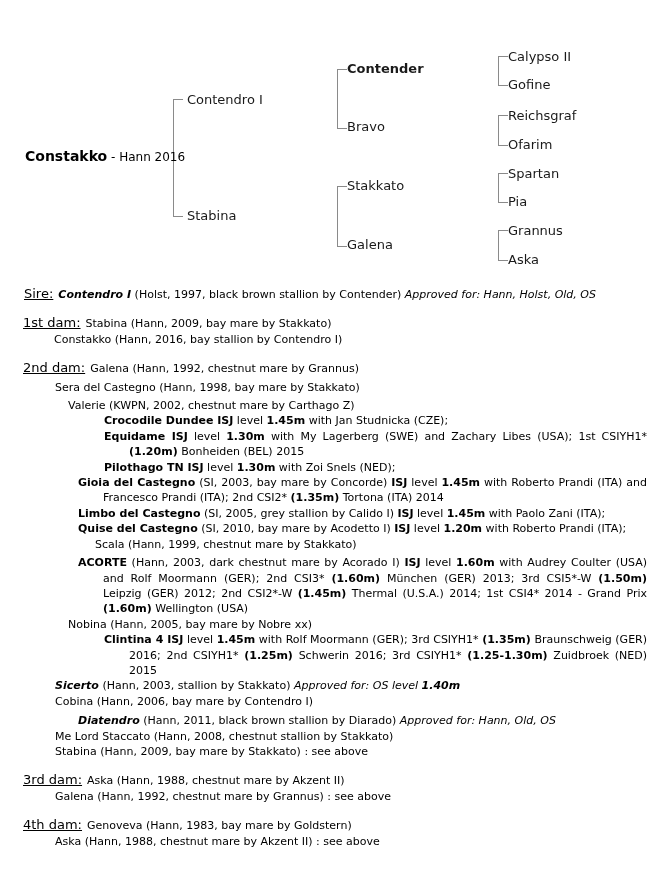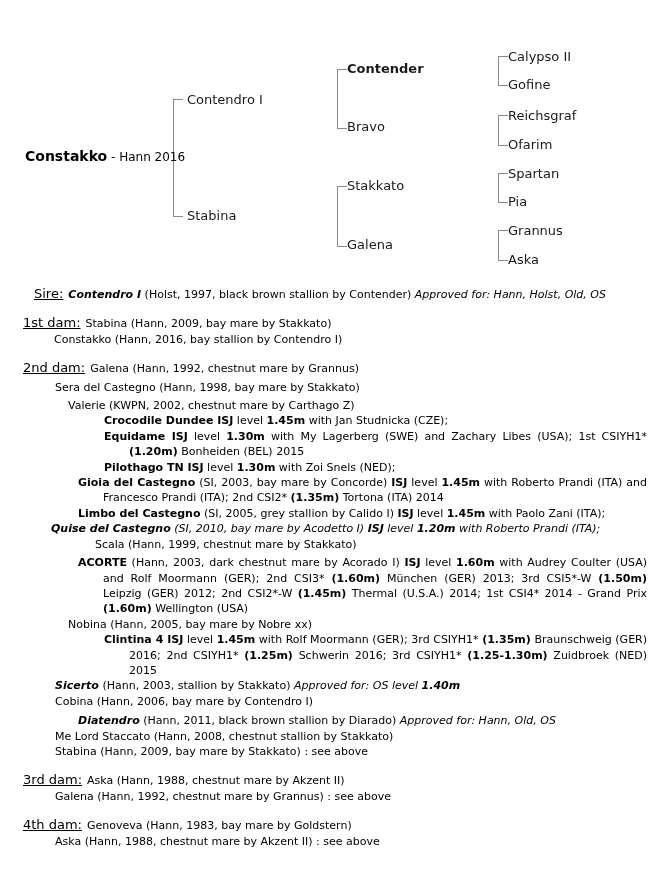--- a/index.html
+++ b/index.html
@@ -57,36 +57,36 @@
   <div class="tnode" style="left:508px;top:108px;">Reichsgraf</div>
   <div class="tnode" style="left:508px;top:137px;">Ofarim</div>
   <div class="tnode" style="left:508px;top:166px;">Spartan</div>
   <div class="tnode" style="left:508px;top:194px;">Pia</div>
   <div class="tnode" style="left:508px;top:223px;">Grannus</div>
   <div class="tnode" style="left:508px;top:252px;">Aska</div>
 </div>
 
 <div class="doc">
     <div class="section">
-      <div class="row" style="padding-left: 34px;"><span class="hd">Sire:</span><span class="bi">Contendro I</span><span> (Holst, 1997, black brown stallion by Contender) </span><span class="i">Approved for: Hann, Holst, Old, OS</span></div>
+      <div class="row" style="padding-left: 24px;"><span class="hd">Sire:</span><span class="bi">Contendro I</span><span> (Holst, 1997, black brown stallion by Contender) </span><span class="i">Approved for: Hann, Holst, Old, OS</span></div>
     </div>
     <div class="section">
       <div class="row" style="padding-left: 23px;"><span class="hd">1st dam:</span><span>Stabina (Hann, 2009, bay mare by Stakkato)</span></div>
       <div class="row" style="padding-left: 54px;"><span>Constakko (Hann, 2016, bay stallion by Contendro I)</span></div>
     </div>
     <div class="section">
       <div class="row" style="padding-left: 23px;"><span class="hd">2nd dam:</span><span>Galena (Hann, 1992, chestnut mare by Grannus)</span></div>
       <div class="row" style="padding-left: 55px; margin-top: 3px;"><span>Sera del Castegno (Hann, 1998, bay mare by Stakkato)</span></div>
       <div class="row" style="padding-left: 68px; margin-top: 3px;"><span>Valerie (KWPN, 2002, chestnut mare by Carthago Z)</span></div>
       <div class="row" style="padding-left: 104px;"><span class="b">Crocodile Dundee ISJ</span><span> level </span><span class="b">1.45m</span><span> with Jan Studnicka (CZE);</span></div>
       <div class="row just" style="padding-left: 129px; text-indent: -25px;"><span class="b">Equidame ISJ</span><span> level </span><span class="b">1.30m</span><span> with My Lagerberg (SWE) and Zachary Libes (USA); 1st CSIYH1* </span><span class="b">(1.20m)</span><span> Bonheiden (BEL) 2015</span></div>
       <div class="row" style="padding-left: 104px;"><span class="b">Pilothago TN ISJ</span><span> level </span><span class="b">1.30m</span><span> with Zoi Snels (NED);</span></div>
       <div class="row just" style="padding-left: 103px; text-indent: -25px;"><span class="b">Gioia del Castegno</span><span> (SI, 2003, bay mare by Concorde) </span><span class="b">ISJ</span><span> level </span><span class="b">1.45m</span><span> with Roberto Prandi (ITA) and Francesco Prandi (ITA); 2nd CSI2* </span><span class="b">(1.35m)</span><span> Tortona (ITA) 2014</span></div>
       <div class="row" style="padding-left: 78px;"><span class="b">Limbo del Castegno</span><span> (SI, 2005, grey stallion by Calido I) </span><span class="b">ISJ</span><span> level </span><span class="b">1.45m</span><span> with Paolo Zani (ITA);</span></div>
-      <div class="row" style="padding-left: 51px; font-style: italic;"><span class="b">Quise del Castegno</span><span> (SI, 2010, bay mare by Acodetto I) </span><span class="b">ISJ</span><span> level </span><span class="b">1.20m</span><span> with Roberto Prandi (ITA);</span></div>
+      <div class="row" style="padding-left: 78px;"><span class="b">Quise del Castegno</span><span> (SI, 2010, bay mare by Acodetto I) </span><span class="b">ISJ</span><span> level </span><span class="b">1.20m</span><span> with Roberto Prandi (ITA);</span></div>
       <div class="row" style="padding-left: 55px; margin-left: 40px;"><span>Scala (Hann, 1999, chestnut mare by Stakkato)</span></div>
       <div class="row just" style="padding-left: 103px; text-indent: -25px; margin-top: 3px;"><span class="b">ACORTE</span><span> (Hann, 2003, dark chestnut mare by Acorado I) </span><span class="b">ISJ</span><span> level </span><span class="b">1.60m</span><span> with Audrey Coulter (USA) and Rolf Moormann (GER); 2nd CSI3* </span><span class="b">(1.60m)</span><span> München (GER) 2013; 3rd CSI5*-W </span><span class="b">(1.50m)</span><span> Leipzig (GER) 2012; 2nd CSI2*-W </span><span class="b">(1.45m)</span><span> Thermal (U.S.A.) 2014; 1st CSI4* 2014 - Grand Prix </span><span class="b">(1.60m)</span><span> Wellington (USA)</span></div>
       <div class="row" style="padding-left: 68px;"><span>Nobina (Hann, 2005, bay mare by Nobre xx)</span></div>
       <div class="row just" style="padding-left: 129px; text-indent: -25px;"><span class="b">Clintina 4 ISJ</span><span> level </span><span class="b">1.45m</span><span> with Rolf Moormann (GER); 3rd CSIYH1* </span><span class="b">(1.35m)</span><span> Braunschweig (GER) 2016; 2nd CSIYH1* </span><span class="b">(1.25m)</span><span> Schwerin 2016; 3rd CSIYH1* </span><span class="b">(1.25-1.30m)</span><span> Zuidbroek (NED) 2015</span></div>
       <div class="row" style="padding-left: 55px;"><span class="bi">Sicerto</span><span> (Hann, 2003, stallion by Stakkato) </span><span class="i">Approved for: OS level </span><span class="bi">1.40m</span></div>
       <div class="row" style="padding-left: 55px;"><span>Cobina (Hann, 2006, bay mare by Contendro I)</span></div>
       <div class="row" style="padding-left: 78px; margin-top: 4px;"><span class="bi">Diatendro</span><span> (Hann, 2011, black brown stallion by Diarado) </span><span class="i">Approved for: Hann, Old, OS</span></div>
       <div class="row" style="padding-left: 55px;"><span>Me Lord Staccato (Hann, 2008, chestnut stallion by Stakkato)</span></div>
       <div class="row" style="padding-left: 55px;"><span>Stabina (Hann, 2009, bay mare by Stakkato) : see above</span></div>
     </div>

